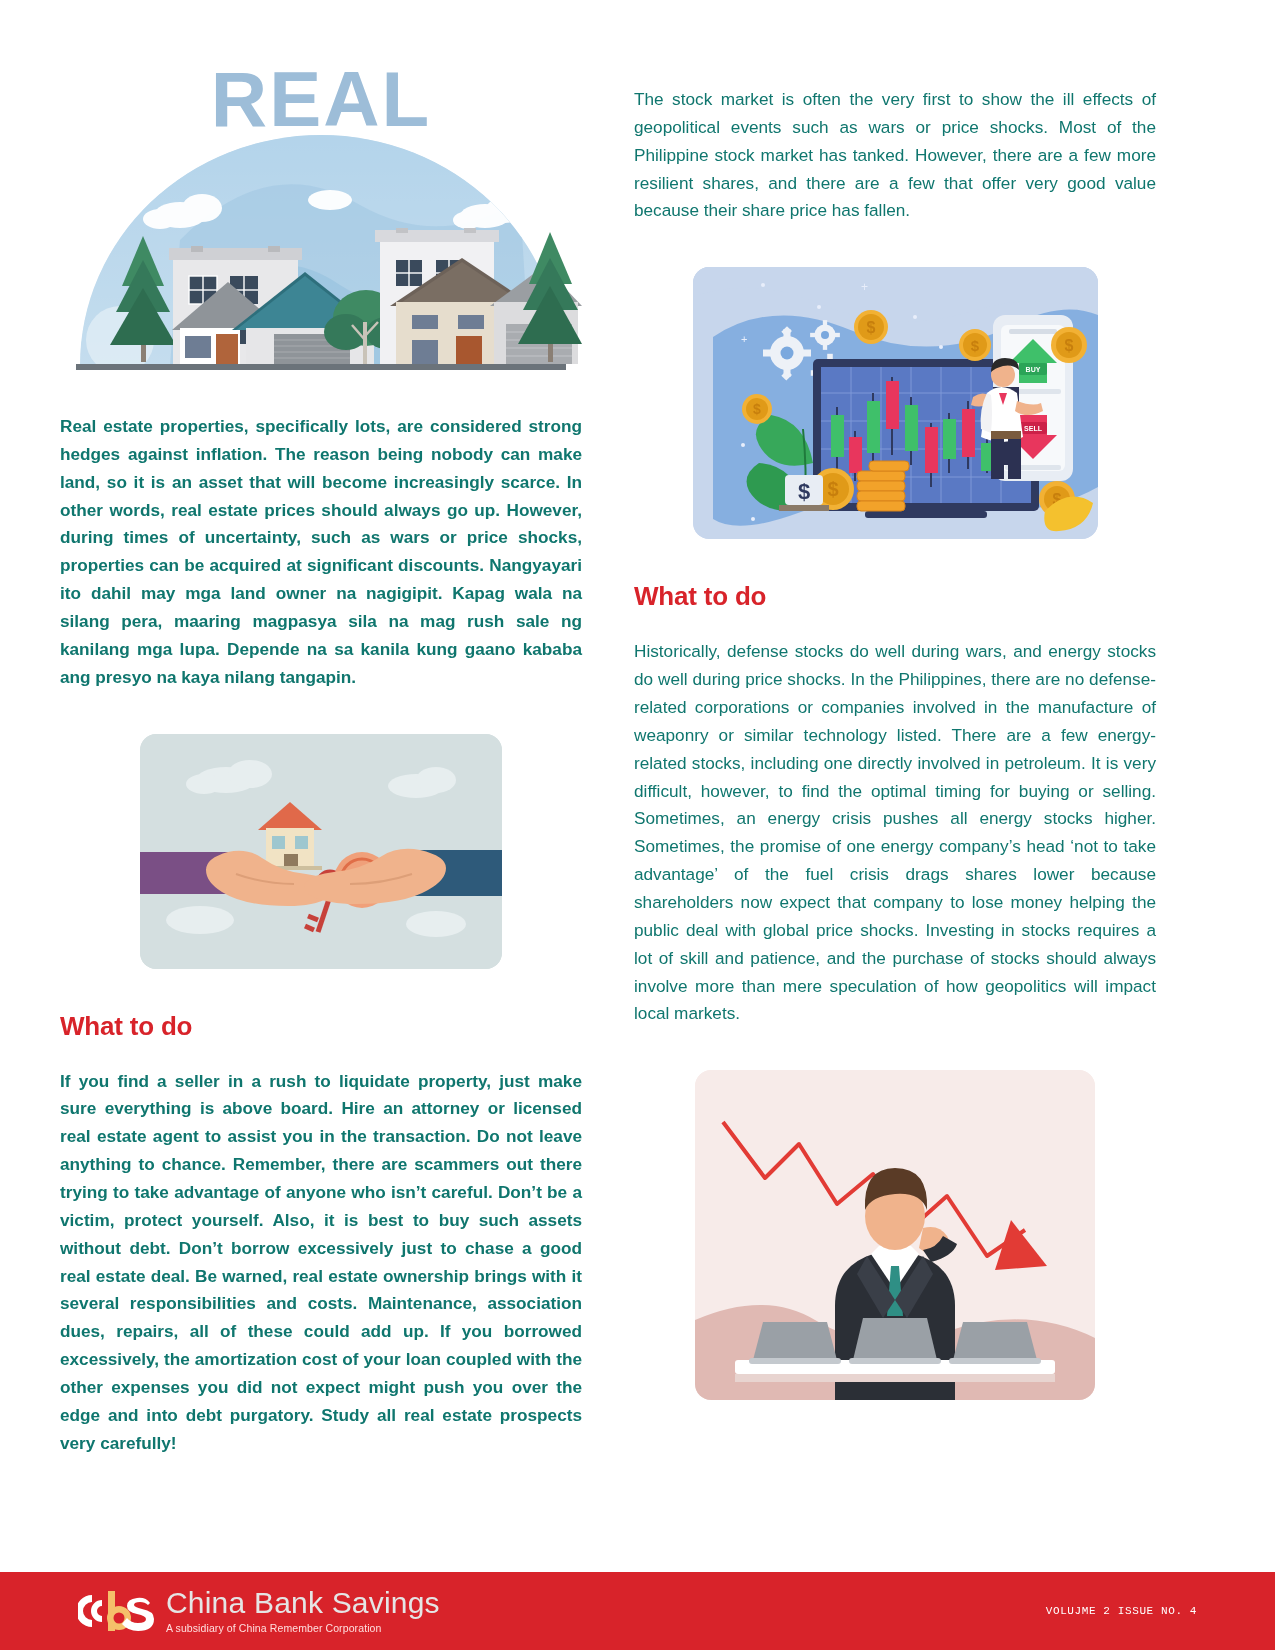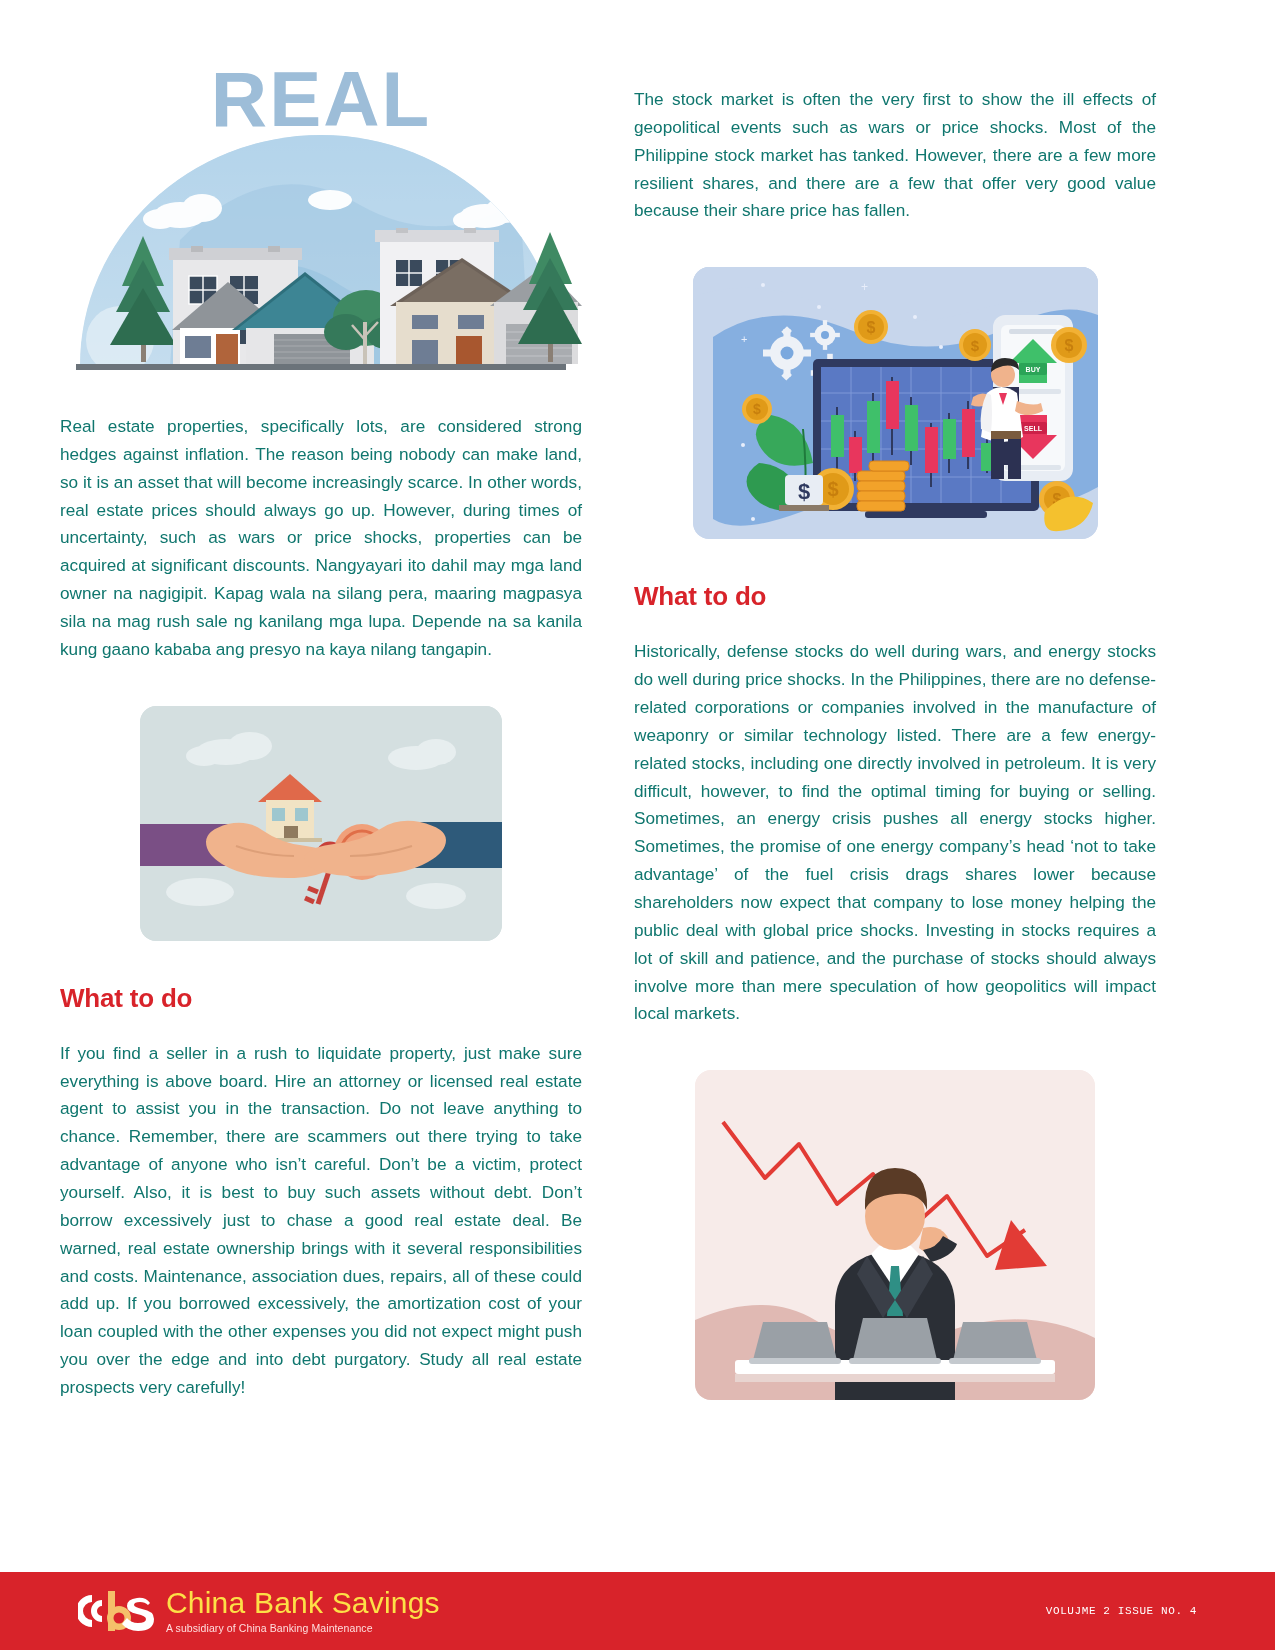--- a/index.html
+++ b/index.html
@@ -39,21 +39,21 @@
   }
   p.body-text {
     font-size: 17.2px;
     line-height: 1.62;
     color: #0f766e;
     margin: 0;
     text-align: justify;
     text-justify: inter-word;
     hyphens: none;
   }
-  .col-left p.body-text { text-align: justify; }
+  .col-left p.body-text { text-align: justify; font-weight: bold; }
   .spacer-sm { height: 28px; }
   .spacer-md { height: 42px; }
 
   
   .hero { position: relative; width: 522px; height: 345px; }
   .hero svg { display: block; }
   .hero-title {
     position: absolute;
     left: 0; right: 0;
     top: 22px;
@@ -94,21 +94,21 @@
     height: 78px;
     background: #d8232a;
     display: flex;
     align-items: center;
     justify-content: space-between;
     padding: 0 78px 0 78px;
   }
   .brand { display: flex; align-items: center; gap: 10px; }
   .brand-text { display: flex; flex-direction: column; justify-content: center; }
   .brand-name {
-    color: #fde047;
+    color: #e5e5e5;
     font-size: 30px;
     line-height: 1.0;
     letter-spacing: 0.2px;
     font-family: "Liberation Sans", sans-serif;
   }
   .brand-sub {
     color: #ffdede;
     font-size: 10.5px;
     margin-top: 4px;
     letter-spacing: 0.1px;
@@ -572,19 +572,19 @@
         <path d="M8 6 a16 16 0 1 0 0 32 l0 -7 a9 9 0 1 1 0 -18 Z" fill="#ffffff" transform="translate(6,0)"></path>
 
         <rect x="30" y="2" width="7" height="40" fill="#f5c06a"></rect>
         <circle cx="41" cy="29" r="12" fill="#f5c06a"></circle>
         <circle cx="41" cy="29" r="5.5" fill="#d8232a"></circle>
 
         <path d="M72 14 q-4 -6 -13 -5 q-10 1 -10 8 q0 6 10 8 q9 2 9 5 q0 4 -8 4 q-7 0 -11 -5 l-5 6 q6 7 16 7 q16 0 16 -12 q0 -8 -12 -10 q-8 -2 -8 -4 q0 -3 6 -3 q5 0 8 3 Z" fill="#ffffff"></path>
       </svg>
       <div class="brand-text">
         <span class="brand-name">China Bank Savings</span>
-        <span class="brand-sub">A subsidiary of China Banking Maintenance</span>
+        <span class="brand-sub">A subsidiary of China Remember Corporation</span>
       </div>
     </div>
     <div class="issue">VOLUJME 2 ISSUE NO. 4</div>
   </div>
 
 </div>
 
 </body></html>

